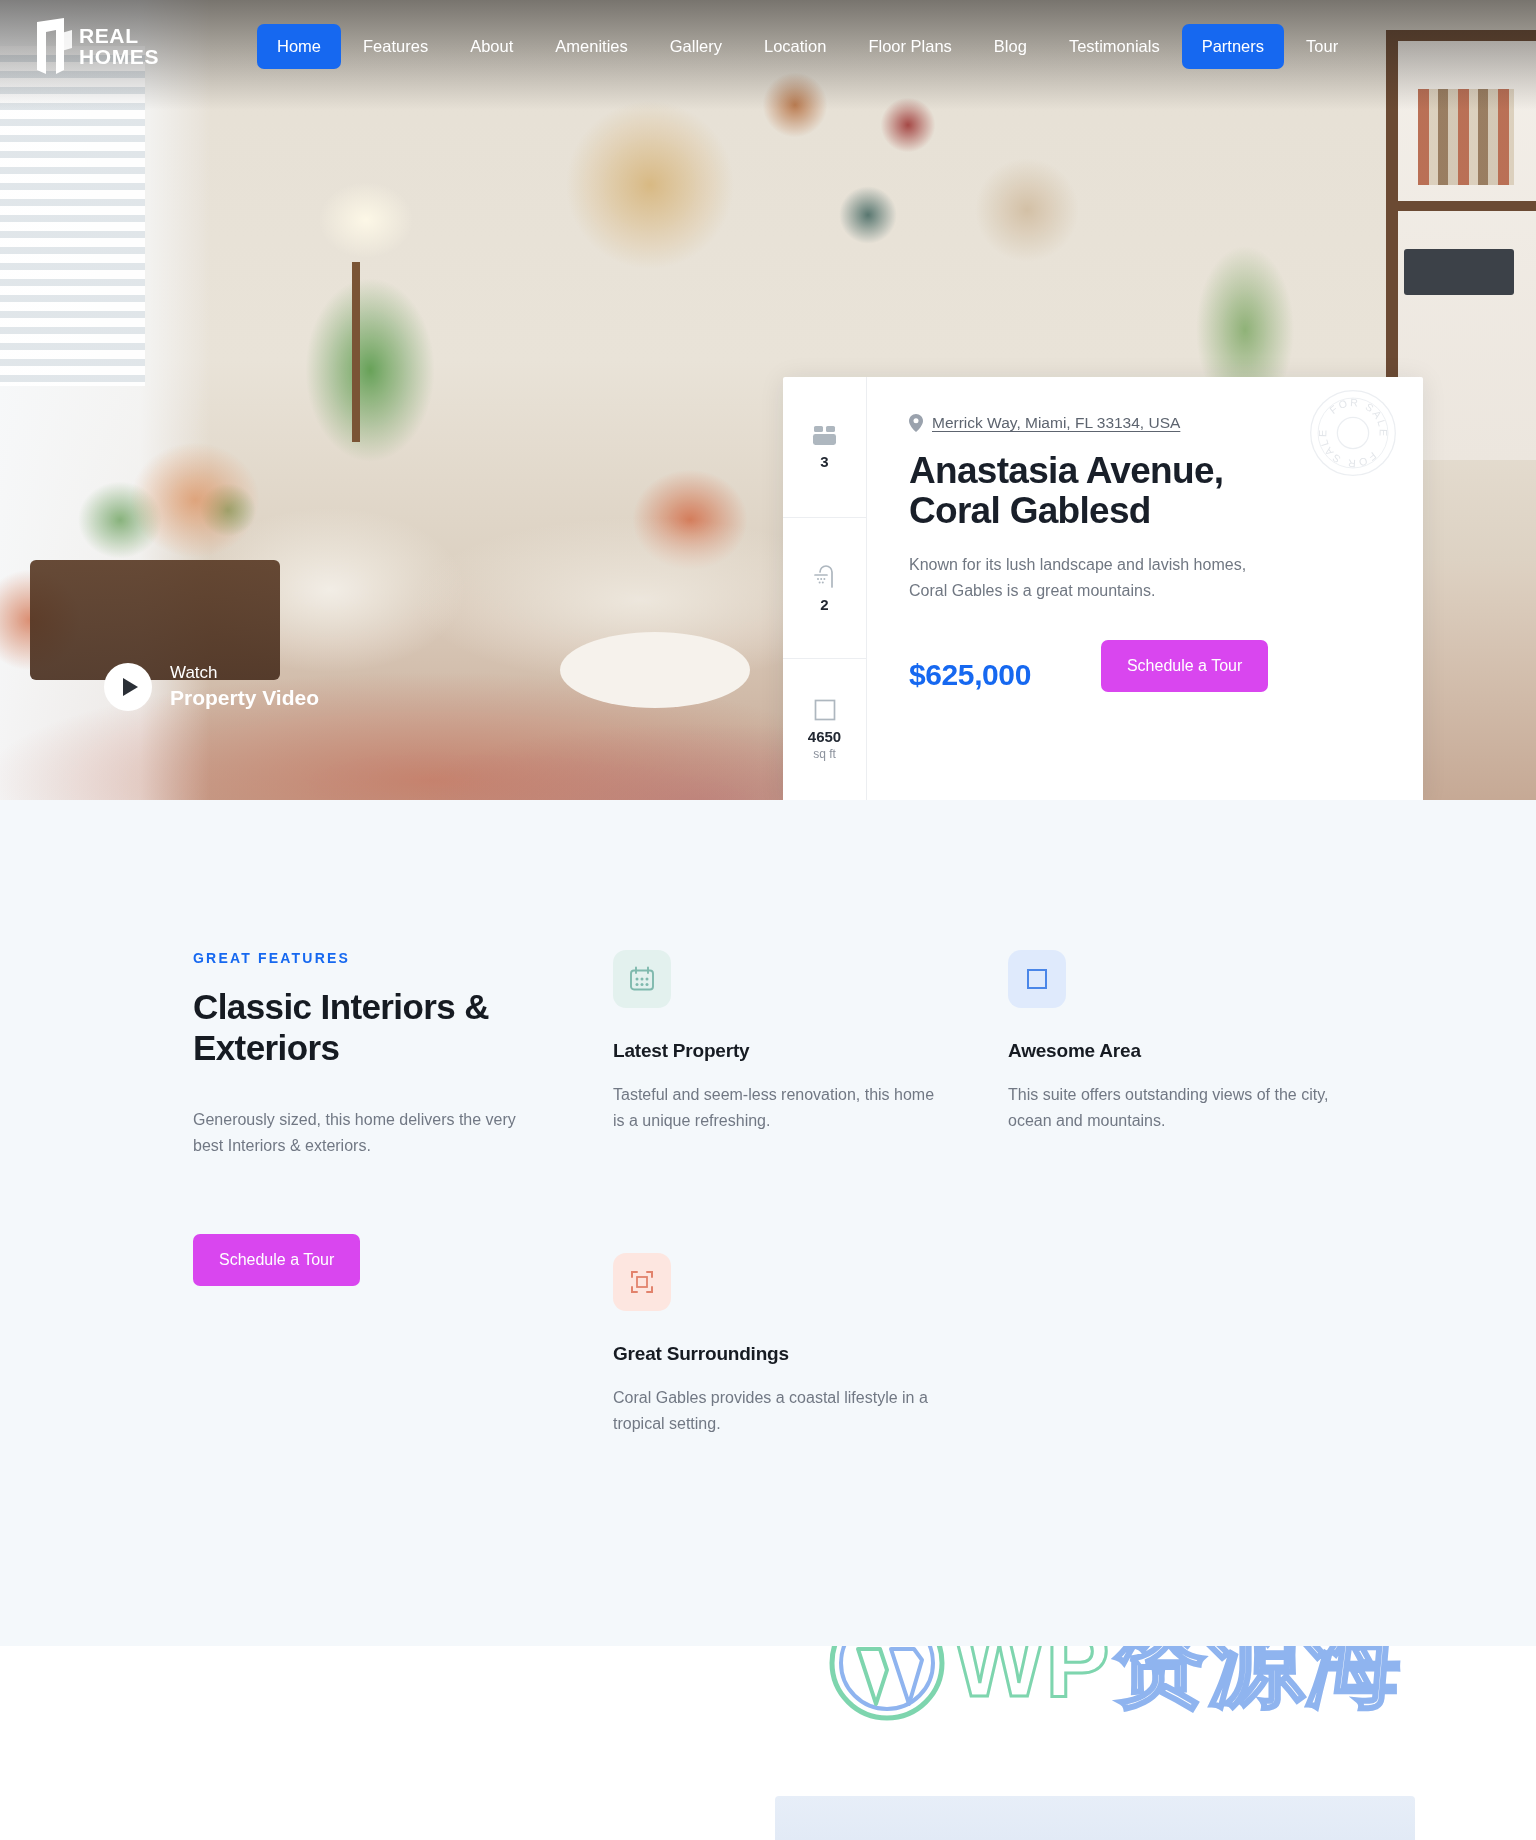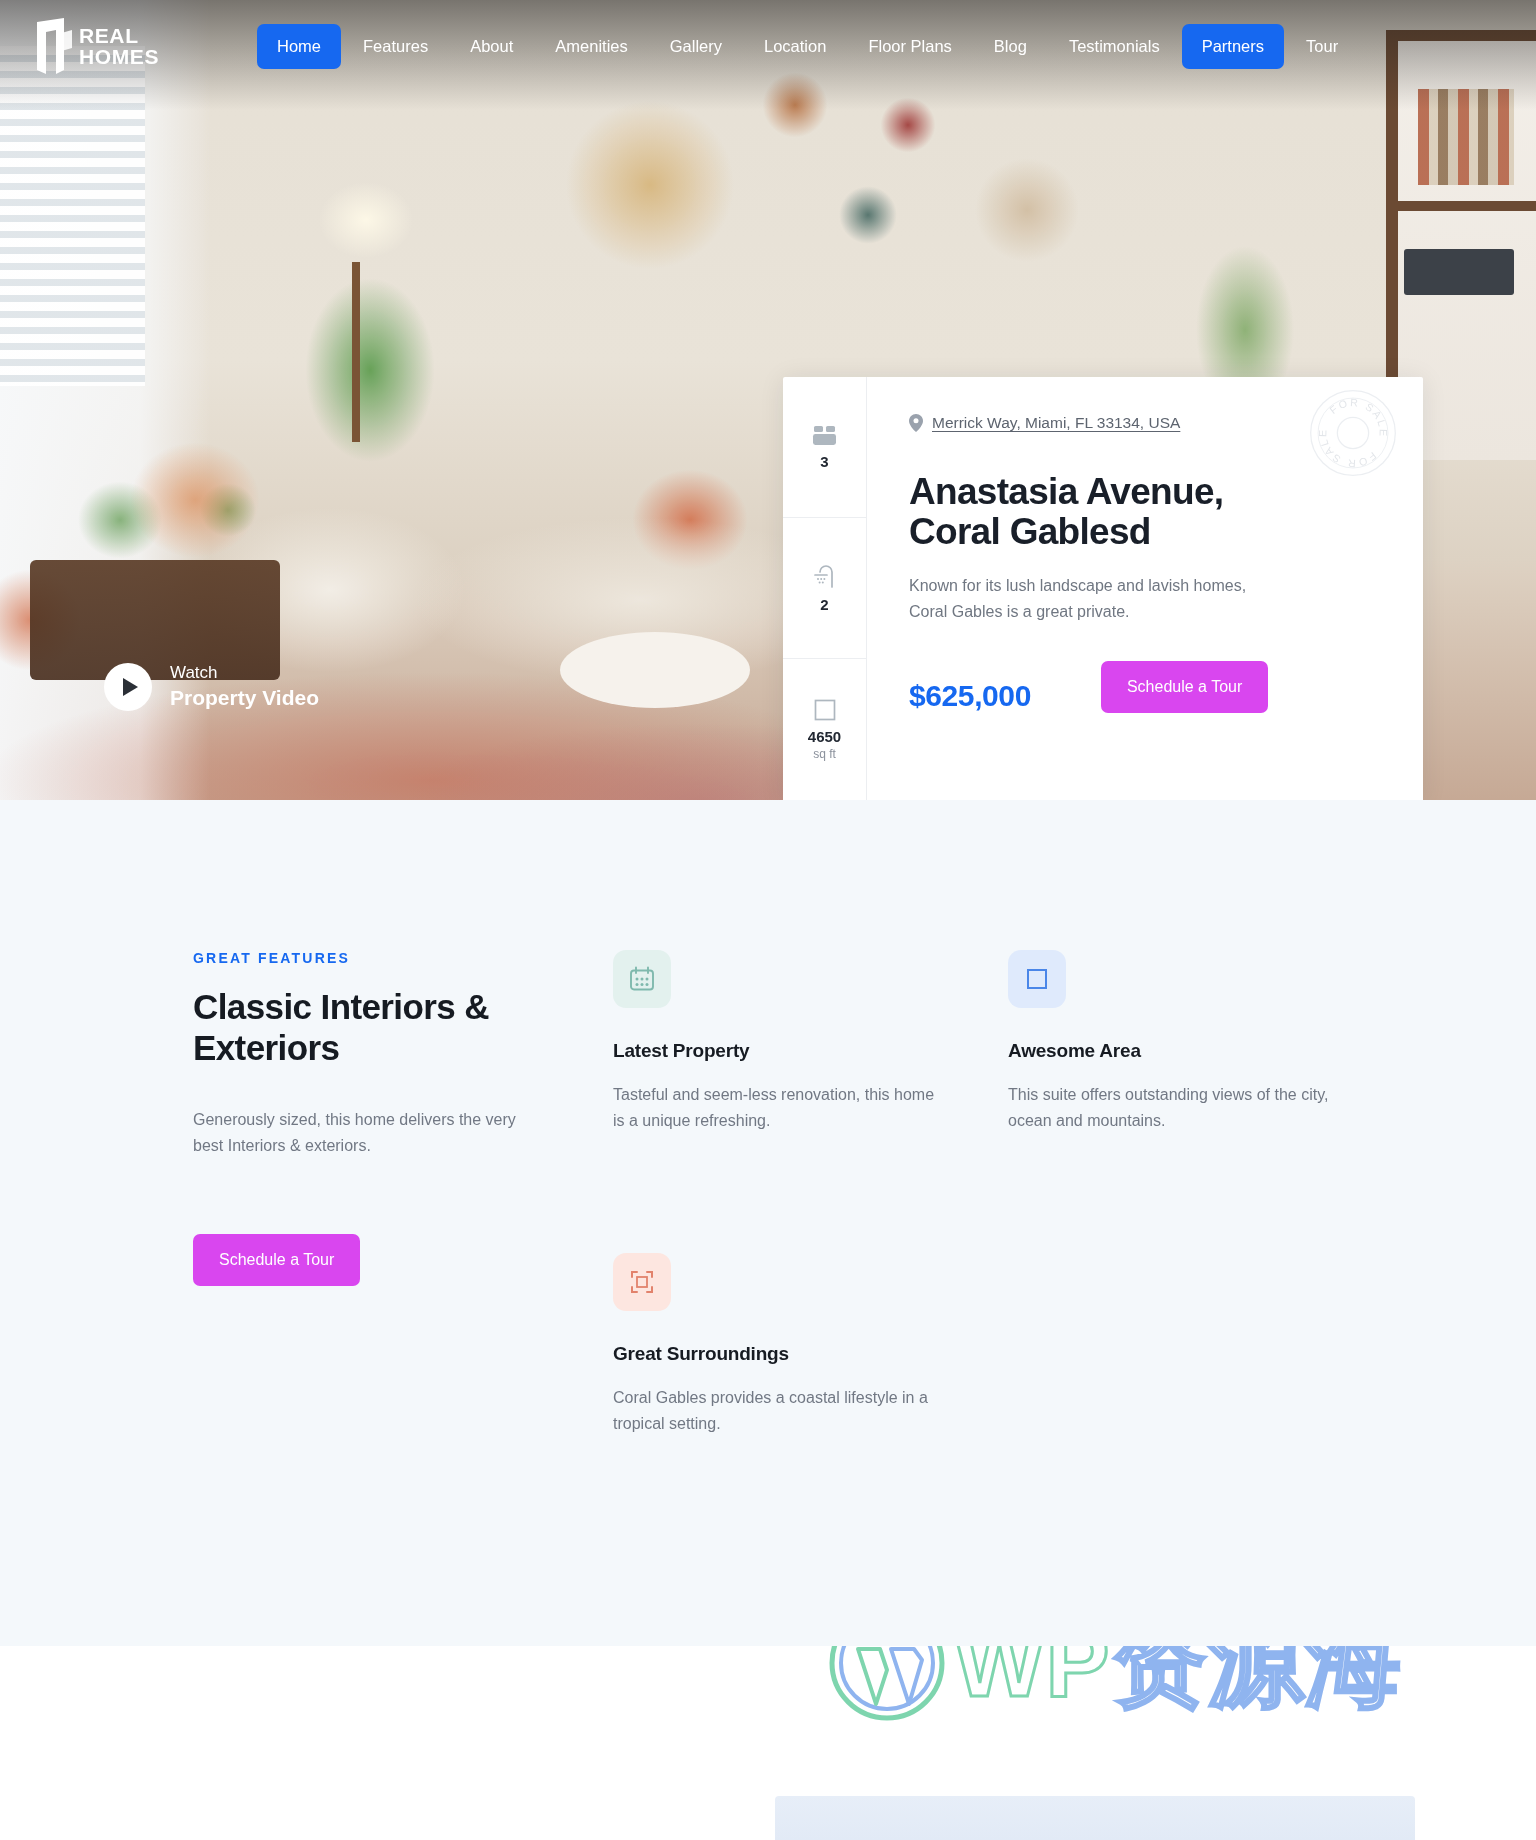--- a/index.html
+++ b/index.html
@@ -142,21 +142,21 @@
   }
   .card-stats { width:84px; flex:none; border-right:1px solid #eceef1; }
   .stat {
     height:141px; display:flex; flex-direction:column; align-items:center; justify-content:center;
     gap:6px; border-bottom:1px solid #eceef1;
   }
   .stat:last-child { border-bottom:none; }
   .stat-val { font-size:15px; font-weight:bold; color:#222832; }
   .stat-unit { font-size:12px; color:#8b919c; margin-top:-4px; }
   .card-body { flex:1; padding:37px 40px 0 42px; position:relative; }
-  .addr { display:flex; align-items:center; gap:9px; margin-bottom:40px; }
+  .addr { display:flex; align-items:center; gap:9px; margin-bottom:19px; }
   .addr-txt {
     font-size:15.5px; color:#5d646f; text-decoration:underline;
     text-underline-offset:3px; cursor:pointer;
   }
   .card-title {
     font-size:37px; line-height:1.07; font-weight:bold; color:#191f29;
     letter-spacing:-.7px; margin-bottom:22px; max-width:360px;
   }
   .card-desc {
     font-size:16px; line-height:1.63; color:#707782; max-width:340px; margin-bottom:36px;
@@ -315,21 +315,21 @@
 
         <div class="addr">
           <svg width="14" height="18" viewBox="0 0 14 18">
             <path d="M7 0C3.2 0 0 3.1 0 6.9 0 11.9 7 18 7 18s7-6.1 7-11.1C14 3.1 10.8 0 7 0z" fill="#9aa2ad"></path>
             <circle cx="7" cy="6.8" r="2.5" fill="#ffffff"></circle>
           </svg>
           <span class="addr-txt">Merrick Way, Miami, FL 33134, USA</span>
         </div>
 
         <h1 class="card-title">Anastasia Avenue, Coral Gablesd</h1>
-        <p class="card-desc">Known for its lush landscape and lavish homes, Coral Gables is a great private.</p>
+        <p class="card-desc">Known for its lush landscape and lavish homes, Coral Gables is a great mountains.</p>
 
         <div class="card-foot">
           <div class="price">$625,000</div>
           <button class="btn">Schedule a Tour</button>
         </div>
       </div>
     </div>
   </section>
 
   <section class="features">

